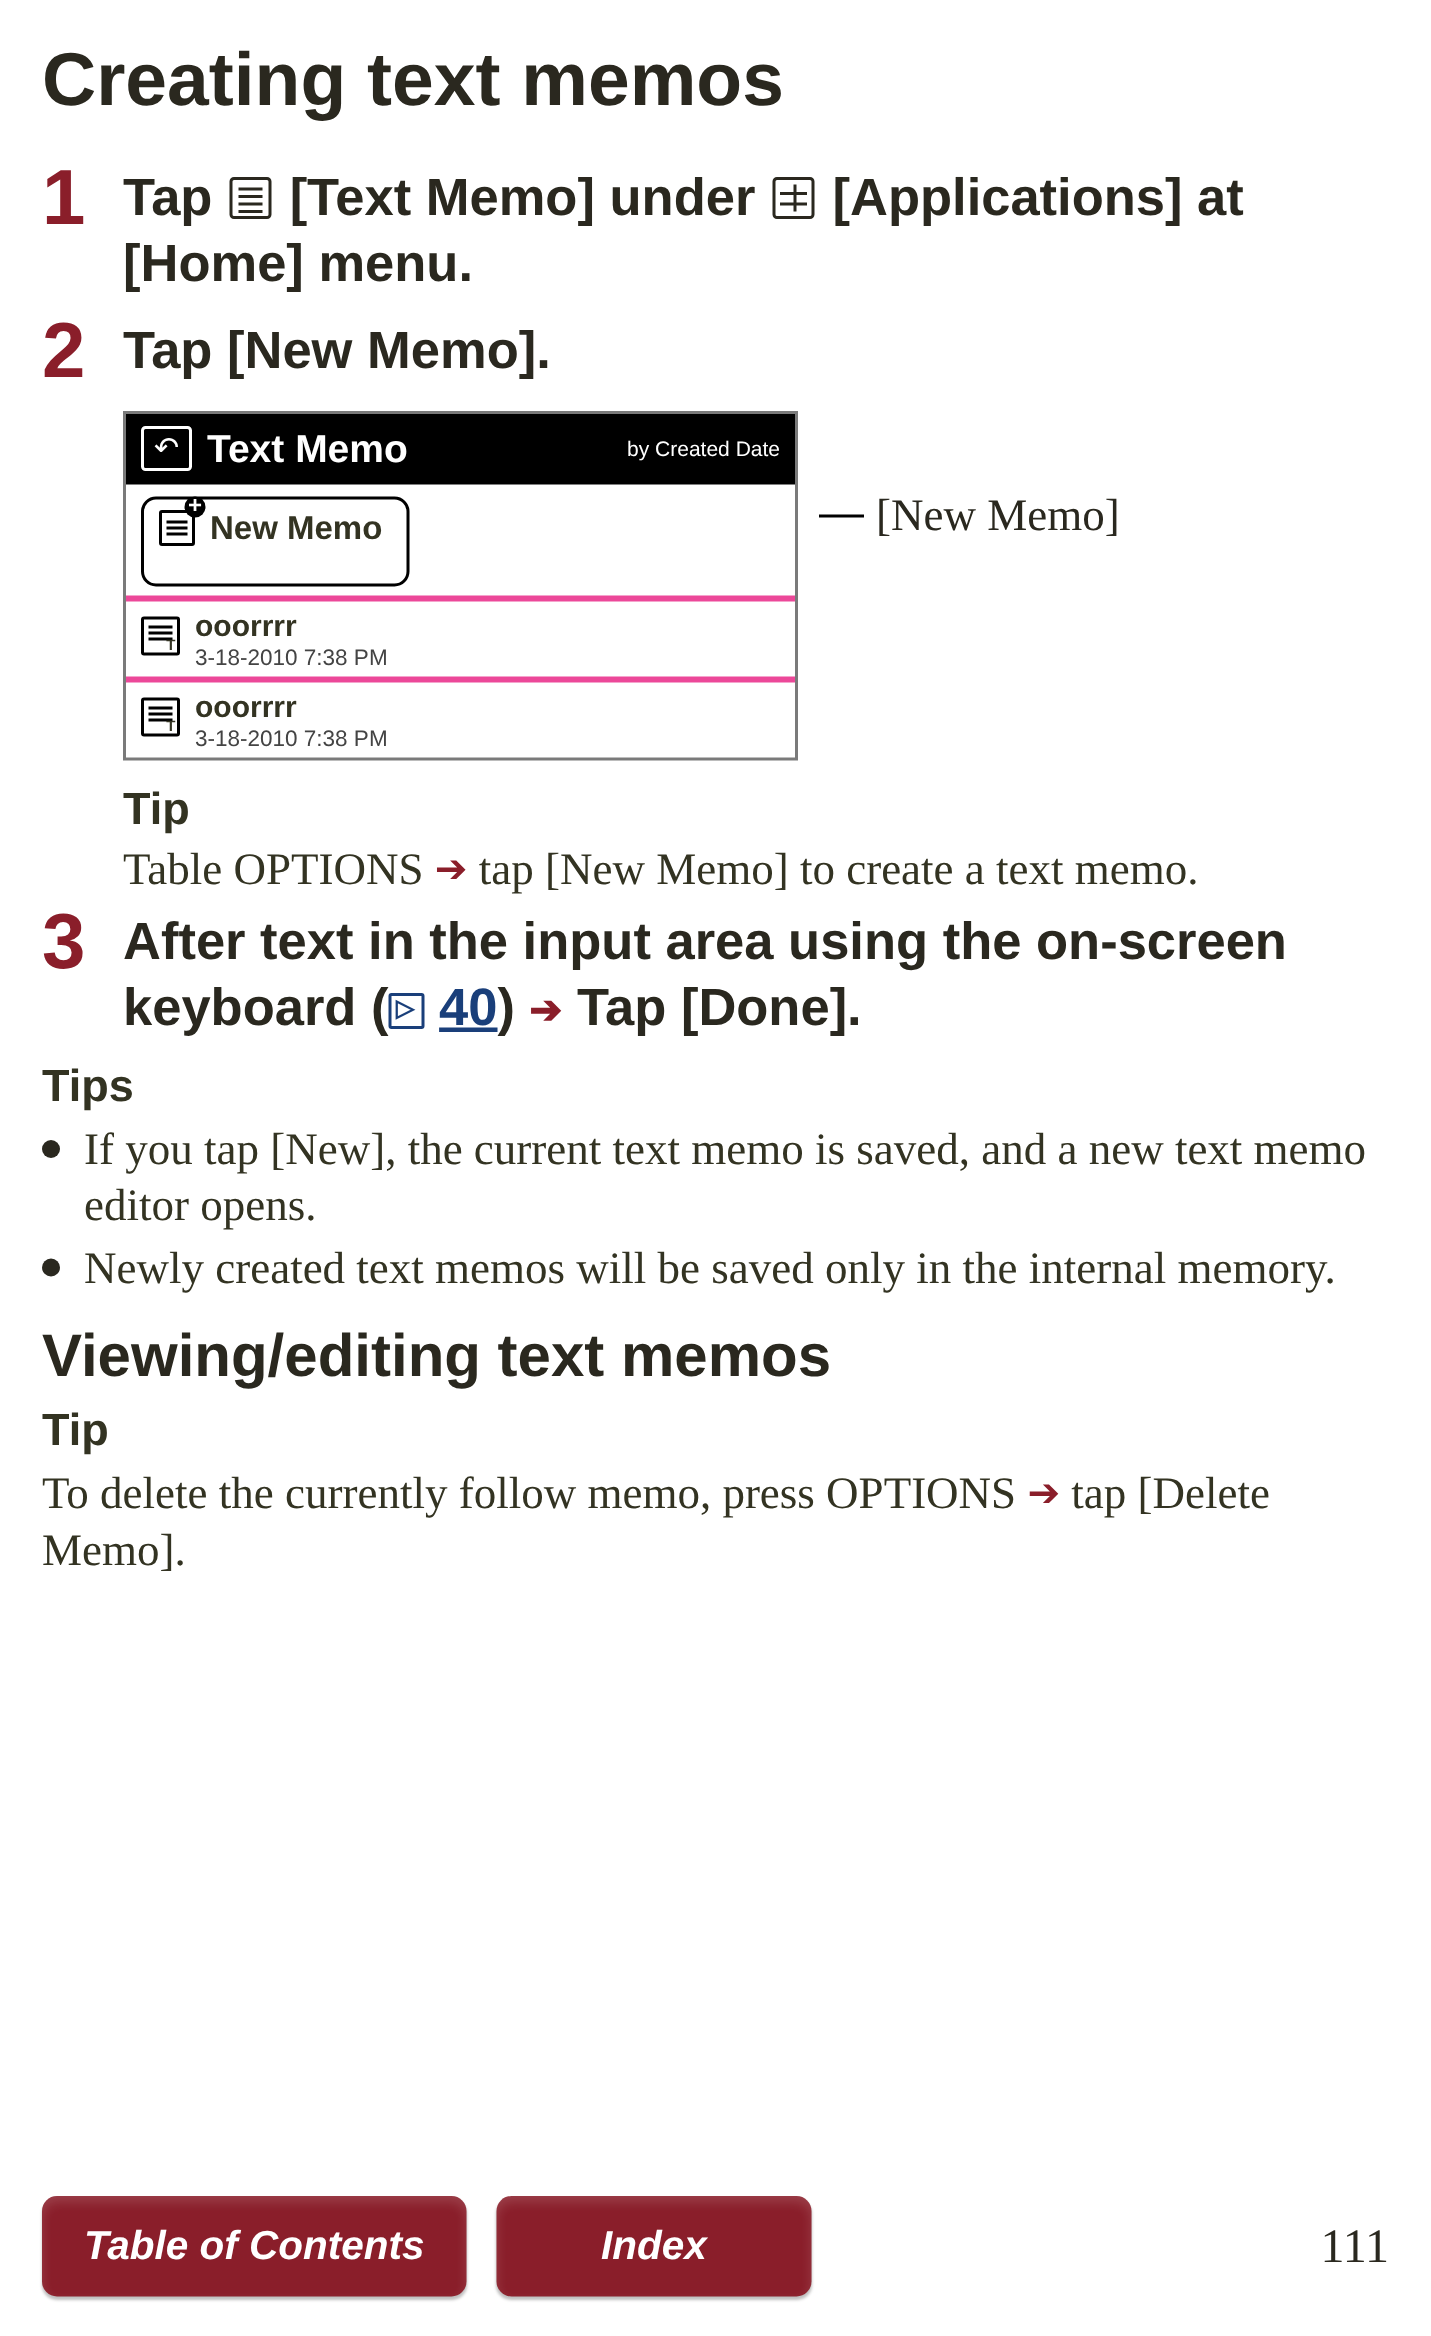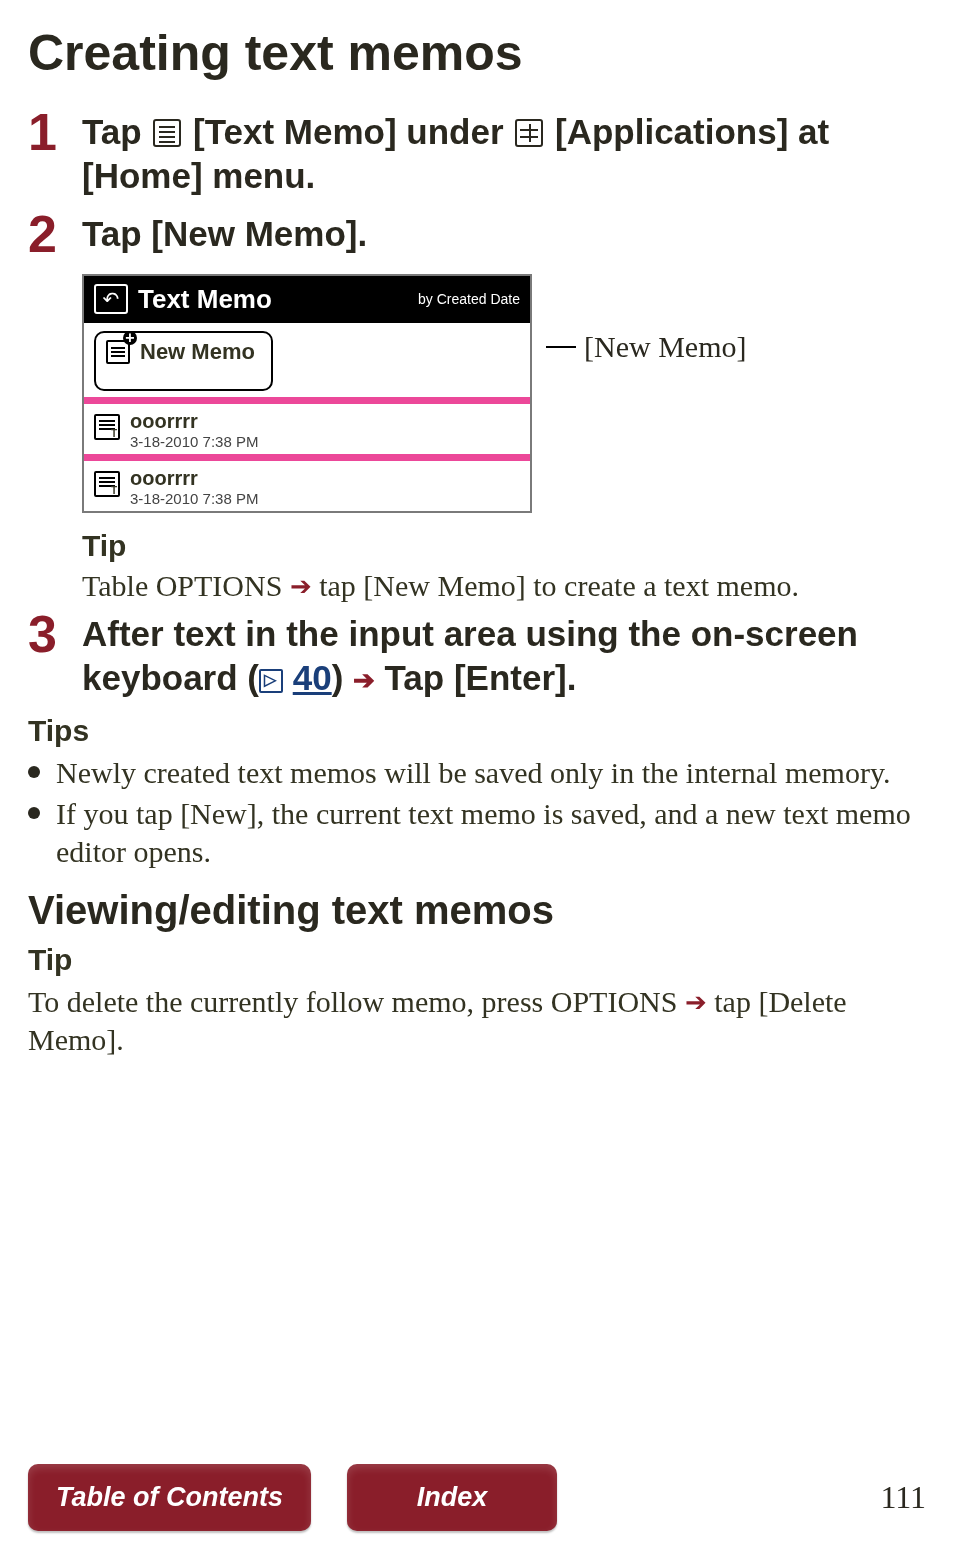--- a/index.html
+++ b/index.html
@@ -21,40 +21,40 @@
   .mock-top { background:#000; color:#fff; display:flex; align-items:center; padding:8px 10px; gap:10px; }
   .back-btn { width:34px; height:30px; border:2px solid #fff; border-radius:3px; display:flex; align-items:center; justify-content:center; }
   .back-arrow { font-size:20px; line-height:1; color:#fff; }
   .mock-title { flex:1; font-weight:bold; font-size:26px; }
   .mock-sort { font-size:14px; }
   .mock-newrow { padding:8px 10px 6px; display:flex; align-items:center; gap:10px; }
   .new-btn { border:2.5px solid #000; border-radius:10px; padding:6px 16px 24px 10px; display:flex; align-items:center; gap:10px; font-weight:bold; font-size:22px; }
   .new-icon { position:relative; width:24px; height:24px; border:2px solid #000; border-radius:2px; }
   .new-icon::before { content:''; position:absolute; left:3px; right:3px; top:5px; height:2px; background:#000; box-shadow:0 4px 0 #000, 0 8px 0 #000; }
   .new-icon::after { content:'+'; position:absolute; right:-9px; top:-11px; font-size:16px; background:#000; color:#fff; width:14px; height:14px; border-radius:50%; text-align:center; line-height:14px; font-weight:bold; }
-  .mock-row { border-top:7px solid #ec4899; padding:6px 10px 4px; display:flex; gap:10px; align-items:flex-start; }
+  .mock-row { border-top:4px solid #ec4899; padding:6px 10px 4px; display:flex; gap:10px; align-items:flex-start; }
   .memo-icon { width:26px; height:26px; border:2px solid #000; border-radius:2px; margin-top:4px; position:relative; }
   .memo-icon::before { content:''; position:absolute; left:3px; right:3px; top:4px; height:2px; background:#000; box-shadow:0 4px 0 #000, 0 8px 0 #000; }
   .memo-icon::after { content:'T'; position:absolute; right:1px; bottom:-1px; font-size:10px; font-weight:bold; }
   .memo-label { font-weight:bold; font-size:20px; }
   .memo-date { font-size:15px; color:#444; }
   .callout-label { font-size:30px; color:#2a281f; }
   .sub-head { font-family:'Trebuchet MS', Arial, sans-serif; font-weight:800; font-size:30px; margin-left:54px; margin-bottom:4px; }
   .sub-text { font-size:30px; margin-left:54px; margin-bottom:8px; line-height:1.25; }
   .arrow { color:#8a1e2a; font-size:26px; vertical-align:1px; }
   .link-ref { text-decoration: underline; color:#1a3f7a; }
   .xref-icon { display:inline-block; width:24px; height:24px; border:2px solid #1a3f7a; border-radius:2px; vertical-align:-3px; position:relative; }
   .xref-icon::after { content:'▷'; position:absolute; left:3px; top:-1px; font-size:16px; color:#1a3f7a; }
   h2.sub-section { font-family:'Trebuchet MS', Arial, sans-serif; font-weight:900; font-size:40px; color:#2a281f; margin: 18px 0 10px; }
   .tips-head { font-family:'Trebuchet MS', Arial, sans-serif; font-weight:800; font-size:30px; margin-bottom:6px; }
   .body-text { font-size:30px; line-height:1.25; margin-bottom:8px; }
   ul.tips-list { list-style:none; }
   ul.tips-list li { font-size:30px; line-height:1.25; padding-left:28px; position:relative; margin-bottom:4px; }
   ul.tips-list li::before { content:''; position:absolute; left:0; top:12px; width:12px; height:12px; background:#2a281f; border-radius:50%; }
-  .footer { position:absolute; bottom:26px; left:28px; right:28px; display:flex; align-items:center; gap:36px; }
+  .footer { position:absolute; bottom:26px; left:28px; right:28px; display:flex; align-items:center; gap:20px; }
   .pill { background:#8a1e2a; color:#fff; font-family:'Trebuchet MS', Arial, sans-serif; font-style:italic; font-weight:bold; font-size:27px; padding:18px 28px; border-radius:10px; min-width:210px; text-align:center; box-shadow: inset 0 4px 8px rgba(255,255,255,0.15), 0 2px 2px rgba(0,0,0,0.25); }
   .page-num { margin-left:auto; font-size:32px; color:#2a281f; }
 </style>
 </head>
 <body>
 
 <div class="page">
   <h1 class="section-title">Creating text memos</h1>
 
   <div class="step">
@@ -106,28 +106,28 @@
   </div>
 
   <div class="sub-head">Tip</div>
   <div class="sub-text">
     <span>Table OPTIONS </span><span class="arrow">➔</span><span> tap [New Memo] to create a text memo.</span>
   </div>
 
   <div class="step">
     <div class="step-num">3</div>
     <div class="step-body">
-      <span>After text in the input area using the on-screen keyboard (</span><span class="xref-icon"></span> <span class="link-ref">40</span><span>) </span><span class="arrow">➔</span><span> Tap [Enter].</span>
+      <span>After text in the input area using the on-screen keyboard (</span><span class="xref-icon"></span> <span class="link-ref">40</span><span>) </span><span class="arrow">➔</span><span> Tap [Done].</span>
     </div>
   </div>
 
   <div class="tips-head">Tips</div>
   <ul class="tips-list">
+    <li>If you tap [New], the current text memo is saved, and a new text memo editor opens.</li>
     <li>Newly created text memos will be saved only in the internal memory.</li>
-    <li>If you tap [New], the current text memo is saved, and a new text memo editor opens.</li>
   </ul>
 
   <h2 class="sub-section">Viewing/editing text memos</h2>
 
   <div class="tips-head">Tip</div>
   <div class="body-text">
     <span>To delete the currently follow memo, press OPTIONS </span><span class="arrow">➔</span><span> tap [Delete Memo].</span>
   </div>
 
   <div class="footer">

